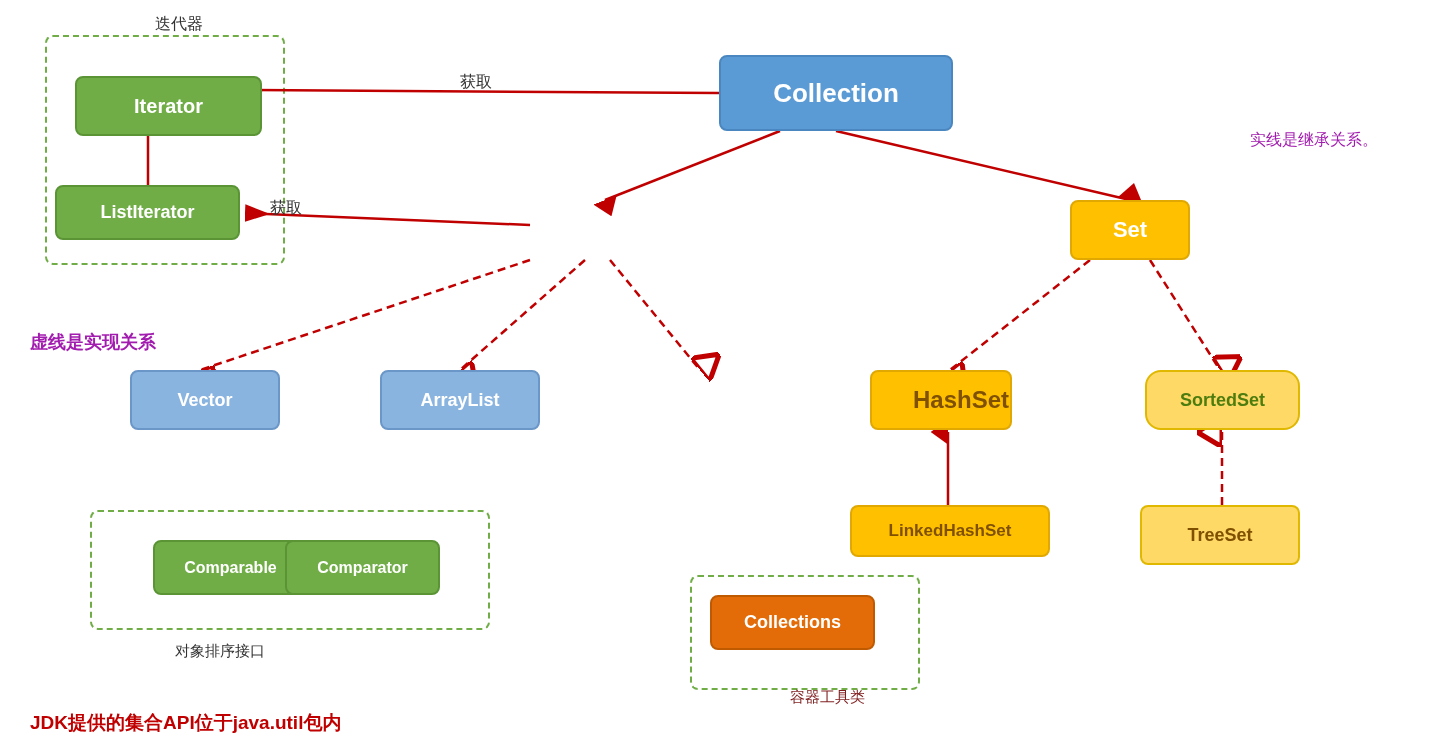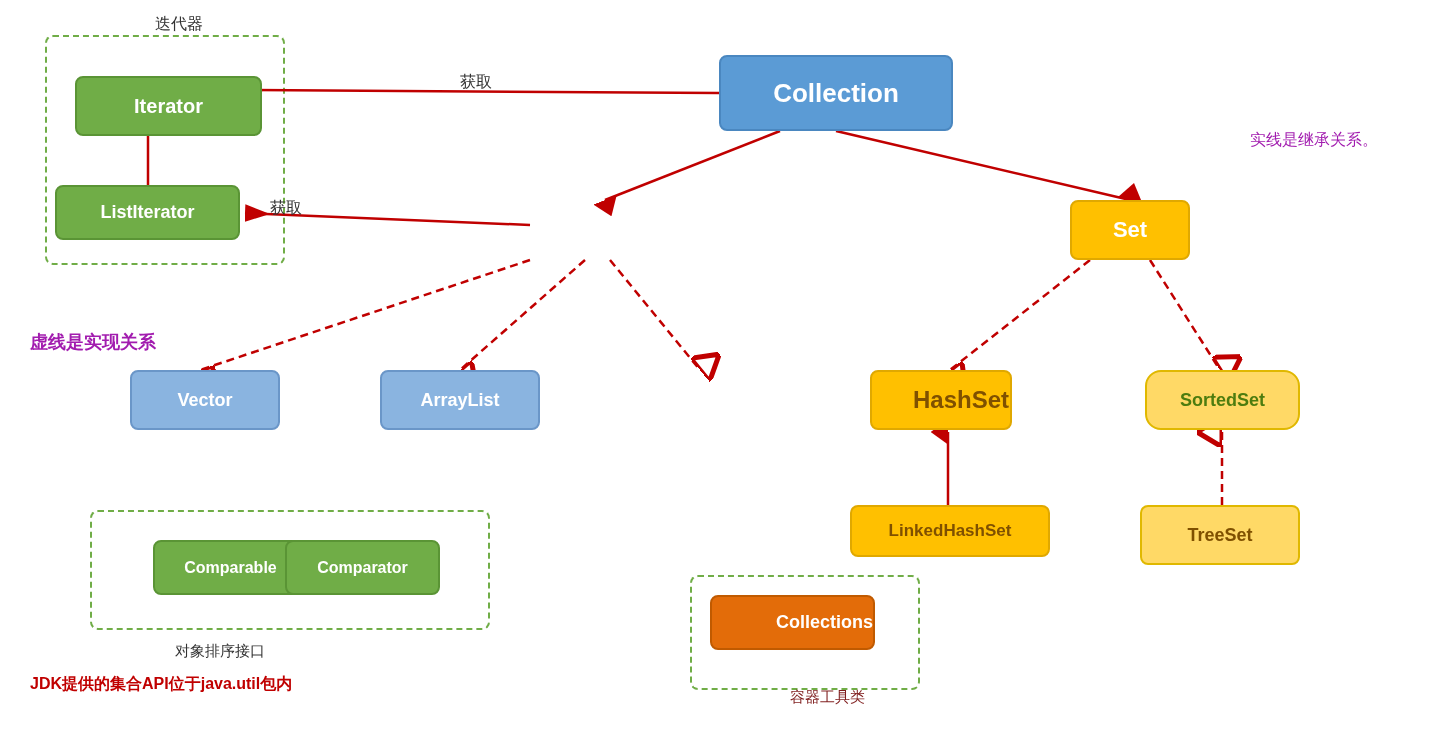--- a/index.html
+++ b/index.html
@@ -186,34 +186,34 @@
   </div>
 
   <div class="node node-green" style="left:105px; top:540px; width:155px; height:55px; font-size:16px;margin-left:48px;">
     <span>Comparable</span>
   </div>
 
   <div class="node node-green" style="left:285px; top:540px; width:155px; height:55px; font-size:16px;">
     <span>Comparator</span>
   </div>
 
-  <div class="node" style="left:710px; top:595px; width:165px; height:55px; font-size:18px; background:#e36c09; color:#fff; border:2px solid #c05a00; border-radius:8px; position:absolute; display:flex; align-items:center; justify-content:flex-end; font-weight:bold;">
+  <div class="node" style="left:710px; top:595px; width:165px; height:55px; font-size:18px; background:#e36c09; color:#fff; border:2px solid #c05a00; border-radius:8px; position:absolute; display:flex; align-items:center; justify-content:center; font-weight:bold;">
     <span>Collections</span>
   </div>
 
   <span class="label-text" style="left:155px; top:14px; font-size:16px; color:#333;">迭代器</span>
 
   <span class="label-text" style="left:460px; top:72px; font-size:16px; color:#333;">获取</span>
 
   <span class="label-text" style="left:270px; top:198px; font-size:16px; color:#333;">获取</span>
 
   <span class="label-red" style="left:1250px; top:130px; font-size:16px;">实线是继承关系。</span>
 
   <span class="label-red" style="left:30px; top:330px; font-size:18px; font-weight:bold;">虚线是实现关系</span>
 
   <span class="label-text" style="left:175px; top:642px; font-size:15px; color:#333;">对象排序接口</span>
 
   <span class="label-text" style="left:790px; top:672px; font-size:15px; color:#7f1d1d;margin-top:16px;">容器工具类</span>
 
-  <span class="label-bottom" style="left:30px; top:674px; font-size:16px;">JDK提供的集合API位于java.util包内</span>
+  <span class="label-bottom" style="left:30px; top:710px; font-size:19px;">JDK提供的集合API位于java.util包内</span>
 
 
 </div>
 
 </body></html>

